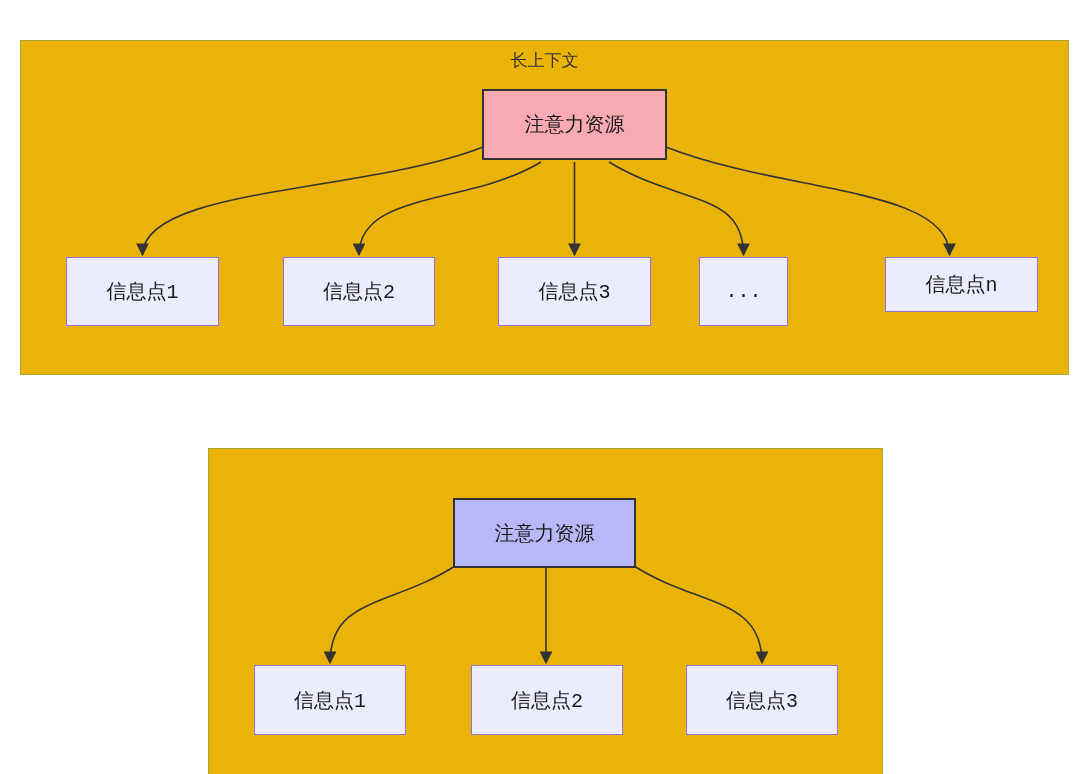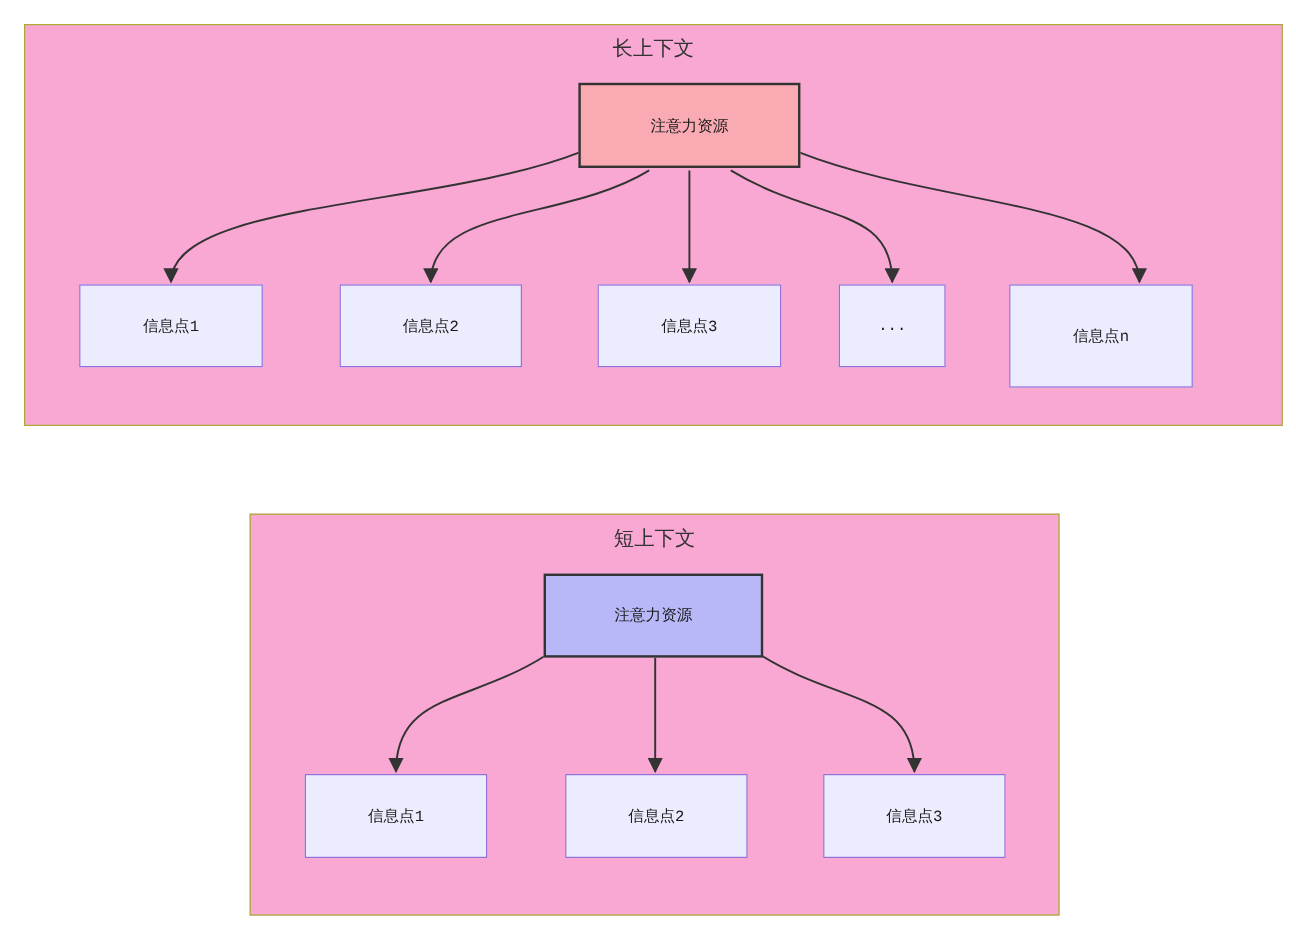--- a/index.html
+++ b/index.html
@@ -10,23 +10,24 @@
   }
   .canvas {
     position: relative;
     width: 1080px;
     height: 774px;
     background: #ffffff;
     overflow: hidden;
   }
   .cluster {
     position: absolute;
-    background: #f9a8d4;
+    background: #eab308;
     border: 1px solid #aaaa33;
     box-sizing: border-box;
+    margin-top: 20px;
   }
   #cluster-long  { left: 20px;  top: 20px;  width: 1049px; height: 335px; }
   #cluster-short { left: 208px; top: 428px; width: 675px;  height: 335px; }
   .cluster-title {
     position: absolute;
     top: 8px; left: 0; right: 0;
     text-align: center;
     font-size: 17px;
     color: #333333;
   }
@@ -39,21 +40,21 @@
     fill: none;
     stroke: #333333;
     stroke-width: 1.6;
   }
   .node {
     position: absolute;
     display: flex;
     align-items: center;
     justify-content: center;
     box-sizing: border-box;
-    font-size: 13px;
+    font-size: 20px;
     color: #1a1a1a;
     text-align: center;
   }
   .node.info {
     background: #ececff;
     border: 1px solid #9370db;
     font-family: Liberation Mono, monospace;
   }
   .node.attention {
     border: 2px solid #333333;
@@ -81,25 +82,24 @@
       <path class="edge" d="M 588,121 C 658,164 722.5,150 722.5,214" marker-end="url(#arrowL)"></path>
       <path class="edge" d="M 645,106 C 762,152 928.5,146 928.5,214" marker-end="url(#arrowL)"></path>
     </svg>
 
     <div class="node attention pink" style="left:461px; top:48px; width:185px; height:71px;">注意力资源</div>
 
     <div class="node info" style="left:45px; top:216px; width:153px; height:69px;">信息点1</div>
     <div class="node info" style="left:262px; top:216px; width:152px; height:69px;">信息点2</div>
     <div class="node info" style="left:477px; top:216px; width:153px; height:69px;">信息点3</div>
     <div class="node info" style="left:678px; top:216px; width:89px; height:69px;">...</div>
-    <div class="node info" style="left:820px; top:216px; width:153px; height:86px;">信息点n</div>
+    <div class="node info" style="left:864px; top:216px; width:153px; height:55px;">信息点n</div>
   </section>
 
   <section class="cluster" id="cluster-short">
-    <div class="cluster-title">短上下文</div>
 
     <svg class="edges" width="675" height="335" viewBox="0 0 675 335">
       <defs>
         <marker id="arrowS" viewBox="0 0 10 10" refX="9" refY="5" markerWidth="8" markerHeight="8" orient="auto">
           <path d="M 0 0 L 10 5 L 0 10 z" fill="#333333"></path>
         </marker>
       </defs>
       <path class="edge" d="M 246,117 C 182,158 121,148 121,214" marker-end="url(#arrowS)"></path>
       <path class="edge" d="M 337,119 L 337,214" marker-end="url(#arrowS)"></path>
       <path class="edge" d="M 425,117 C 490,158 553,148 553,214" marker-end="url(#arrowS)"></path>

